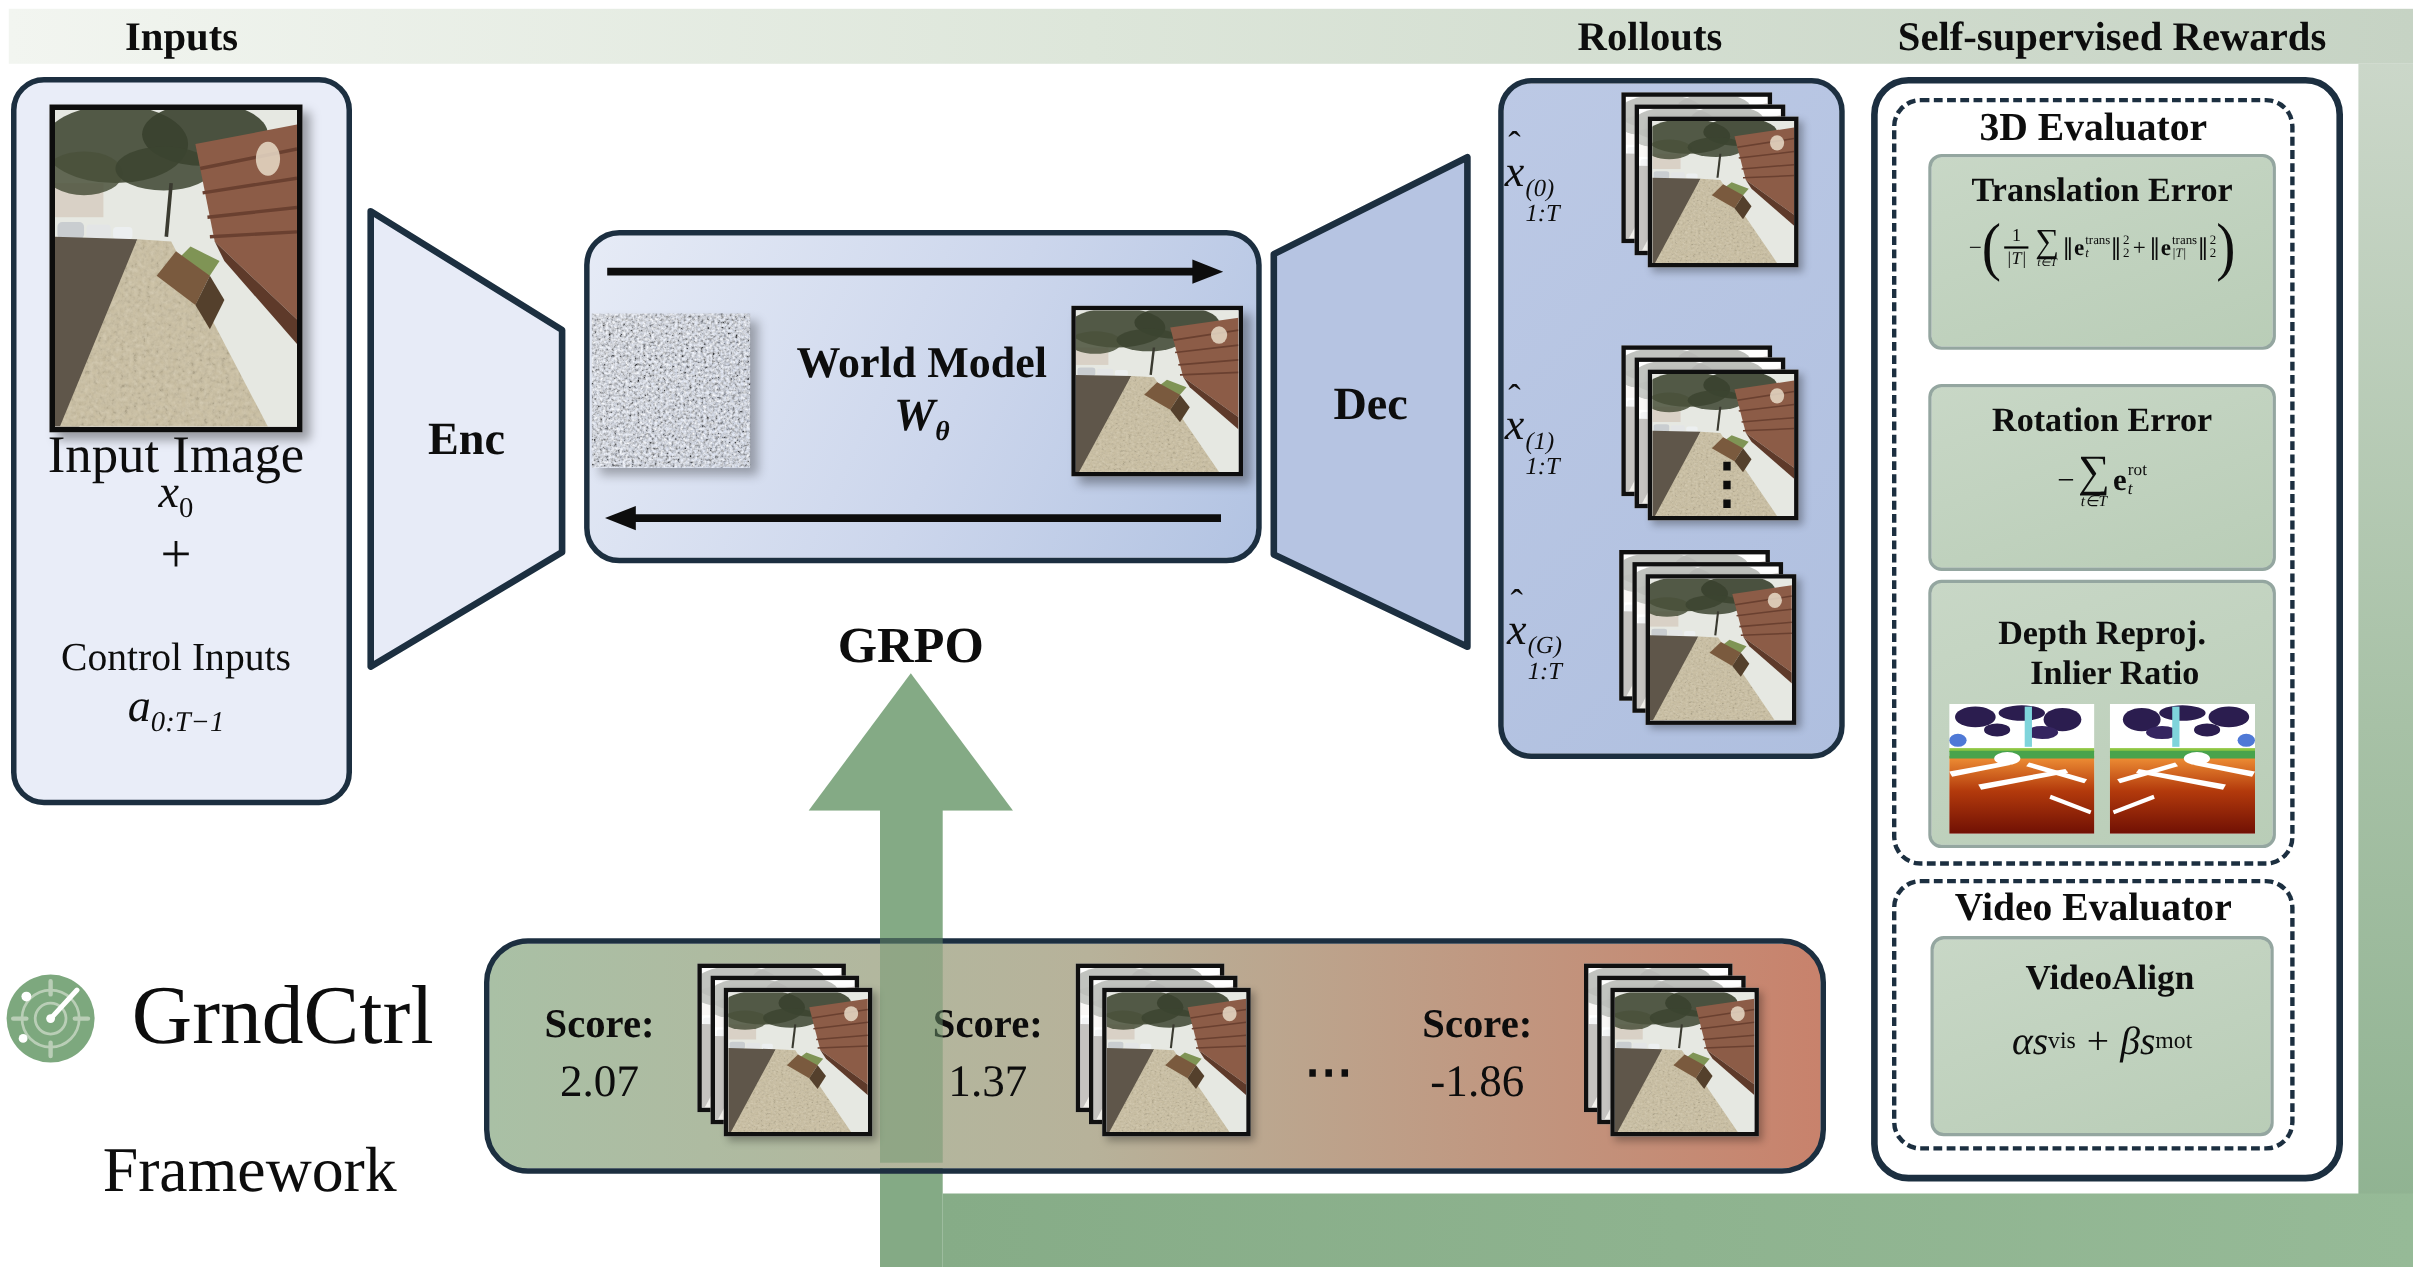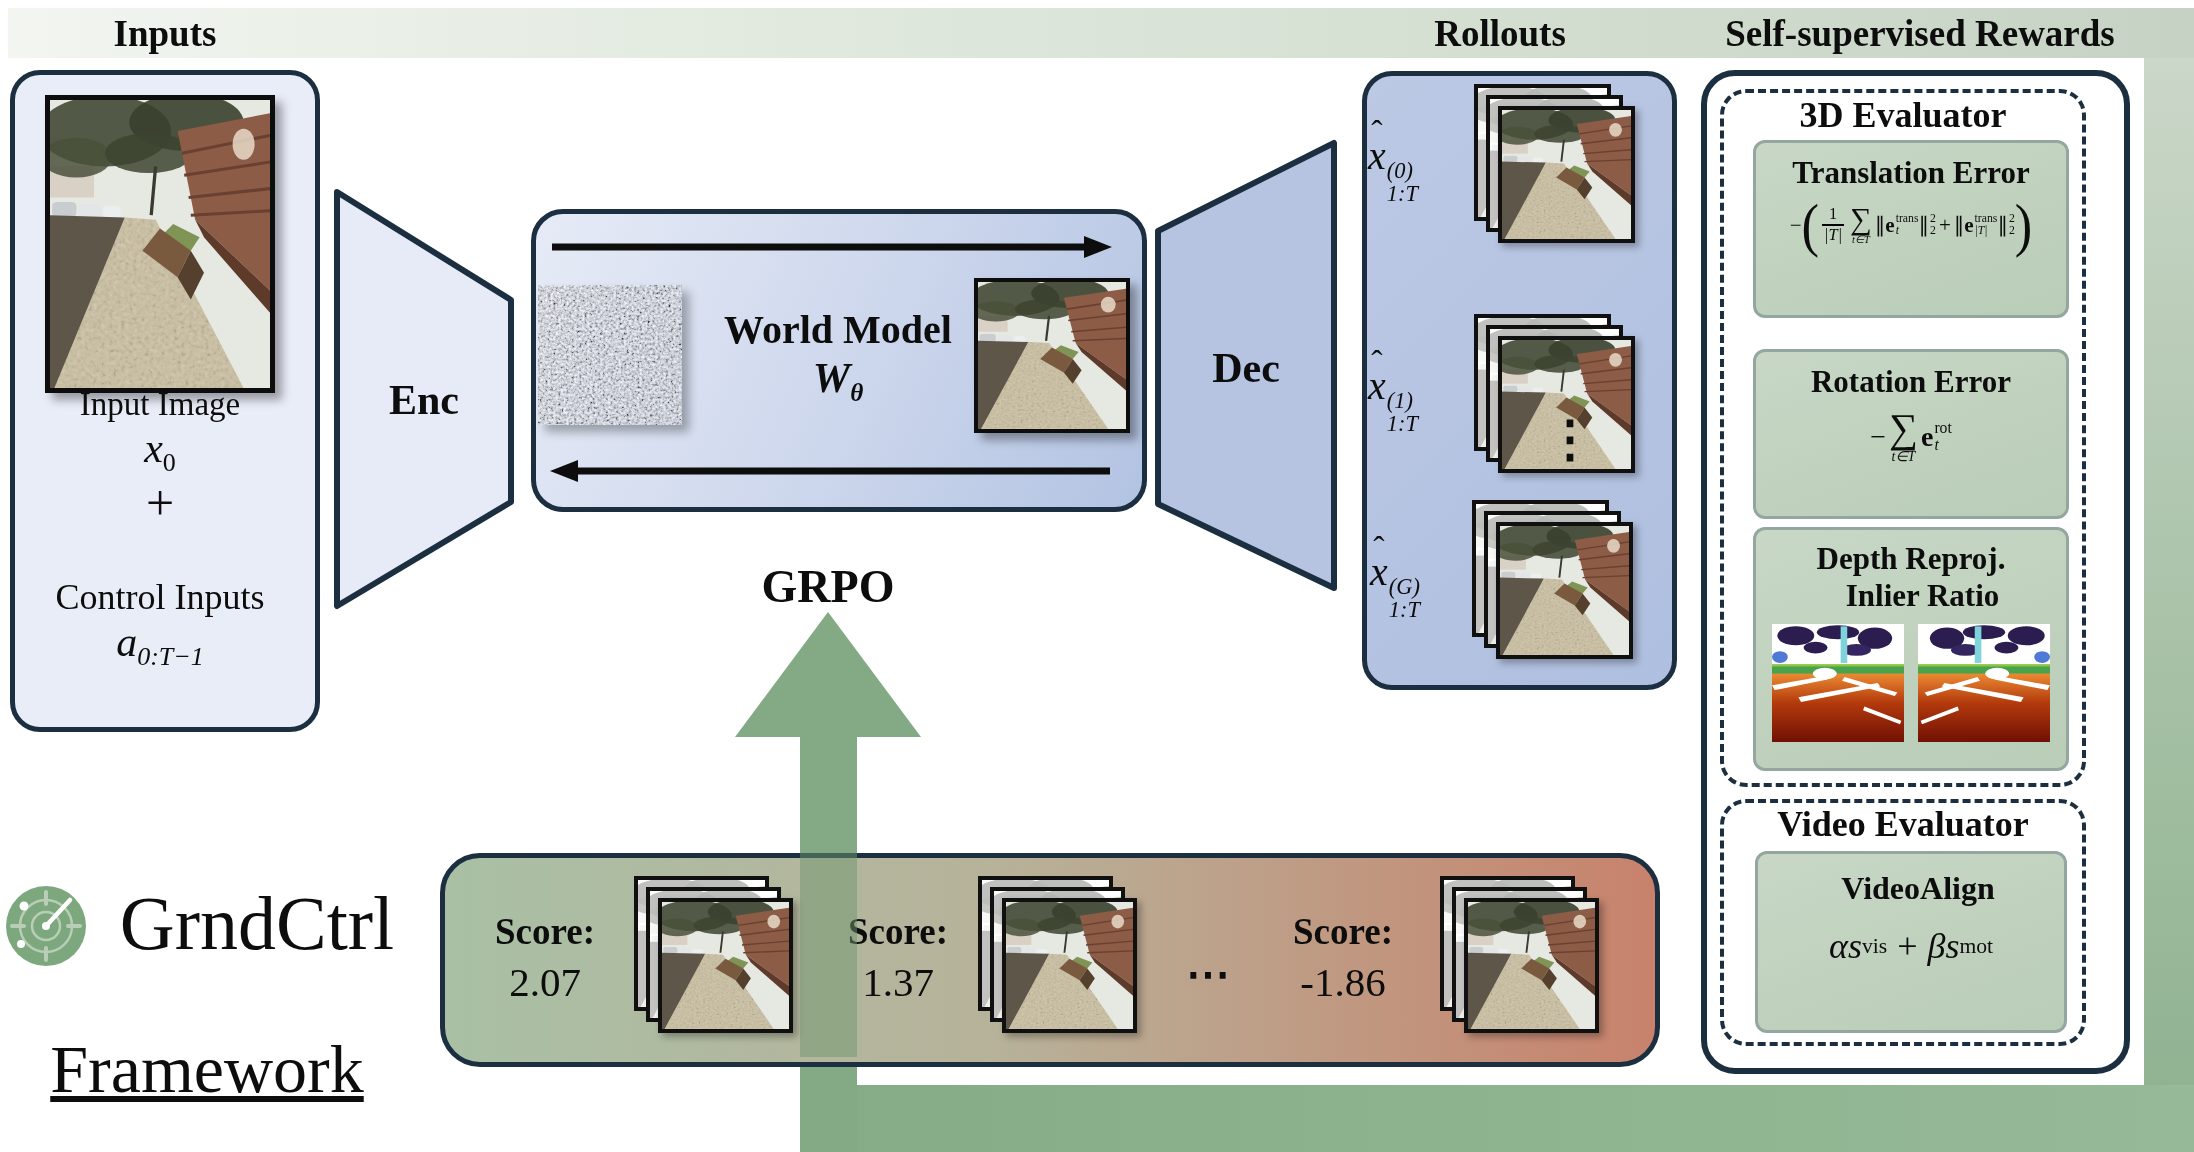--- a/index.html
+++ b/index.html
@@ -138,21 +138,21 @@
   <div class="abs hdr ctr" style="left:60px;width:210px;text-align:center;">Inputs</div>
   <div class="abs hdr ctr" style="left:1390px;width:220px;">Rollouts</div>
   <div class="abs hdr ctr" style="left:1700px;width:440px;">Self-supervised Rewards</div>
 
   <div class="abs input-box navy"></div>
   <div class="abs photo" style="left:45px;top:95px;width:220px;height:288px;">
     <svg viewBox="0 0 100 130" preserveAspectRatio="none">
         <use href="#roadimg"></use>
       </svg>
   </div>
-  <div class="abs ctr" style="left:14px;top:386px;width:292px;font-size:33px;">Input Image</div>
+  <div class="abs ctr" style="left:14px;top:386px;width:292px;font-size:48px;">Input Image</div>
   <div class="abs ctr" style="left:14px;top:424px;width:292px;font-size:42px;">
     <span class="it">x</span><sub style="font-size:.62em;">0</sub>
   </div>
   <div class="abs ctr" style="left:14px;top:474px;width:292px;font-size:50px;">+</div>
   <div class="abs ctr" style="left:14px;top:576px;width:292px;font-size:36px;">Control Inputs</div>
   <div class="abs ctr" style="left:14px;top:618px;width:292px;font-size:42px;">
     <span class="it">a</span><sub style="font-size:.62em;" class="it">0:T−1</sub>
   </div>
 
   <svg class="abs" style="left:330px;top:185px;" width="190" height="430">
@@ -327,21 +327,21 @@
         </span>
         <span class="mb">e</span>
         <span class="ss">
           <span class="up">rot</span>
           <span class="dn it">t</span>
         </span>
     </div>
   </div>
 
   <div class="abs greenbox" style="left:1753px;top:527px;width:310px;height:238px;">
-    <div class="ctr bold" style="margin-top:10px;font-size:31px;line-height:1.2;">Depth Reproj.</div>
+    <div class="ctr bold" style="margin-top:26px;font-size:31px;line-height:1.2;">Depth Reproj.</div>
     <div class="ctr bold" style="font-size:31px;line-height:1.2;padding-left:23px;">Inlier Ratio</div>
     <div style="display:flex;justify-content:center;gap:14px;margin-top:10px;">
       <svg viewBox="0 0 100 100" preserveAspectRatio="none" style="width:132px;height:118px;">
           <use href="#depthimg"></use>
         </svg>
       <svg viewBox="0 0 100 100" preserveAspectRatio="none" style="width:132px;height:118px;">
           <g transform="translate(100,0) scale(-1,1)">
             <use href="#depthimg"></use>
           </g>
         </svg>
@@ -434,15 +434,15 @@
     <circle cx="42" cy="42" r="40" fill="#7da87e"></circle>
     <circle cx="42" cy="42" r="26" fill="none" stroke="#b9ceb6" stroke-width="2.5"></circle>
     <circle cx="42" cy="42" r="14" fill="none" stroke="#b9ceb6" stroke-width="2.5"></circle>
     <path d="M42,8 L42,20 M42,64 L42,76 M8,42 L20,42 M64,42 L76,42" stroke="#b9ceb6" stroke-width="4" stroke-linecap="round"></path>
     <line x1="42" y1="42" x2="66" y2="16" stroke="#ffffff" stroke-width="4.5" stroke-linecap="round"></line>
     <circle cx="42" cy="42" r="4" fill="#ffffff"></circle>
     <circle cx="20" cy="22" r="4.5" fill="#ffffff"></circle>
     <circle cx="17" cy="60" r="4" fill="#ffffff"></circle>
   </svg>
   <div class="abs ctr" style="left:92px;top:880px;width:330px;font-size:76px;">GrndCtrl</div>
-  <div class="abs ctr" style="left:2px;top:1030px;width:410px;font-size:68px;text-decoration:underline;">Framework</div>
+  <div class="abs ctr" style="left:22px;top:1030px;width:410px;font-size:58px;">Framework</div>
 
 </div>
 
 </body></html>

